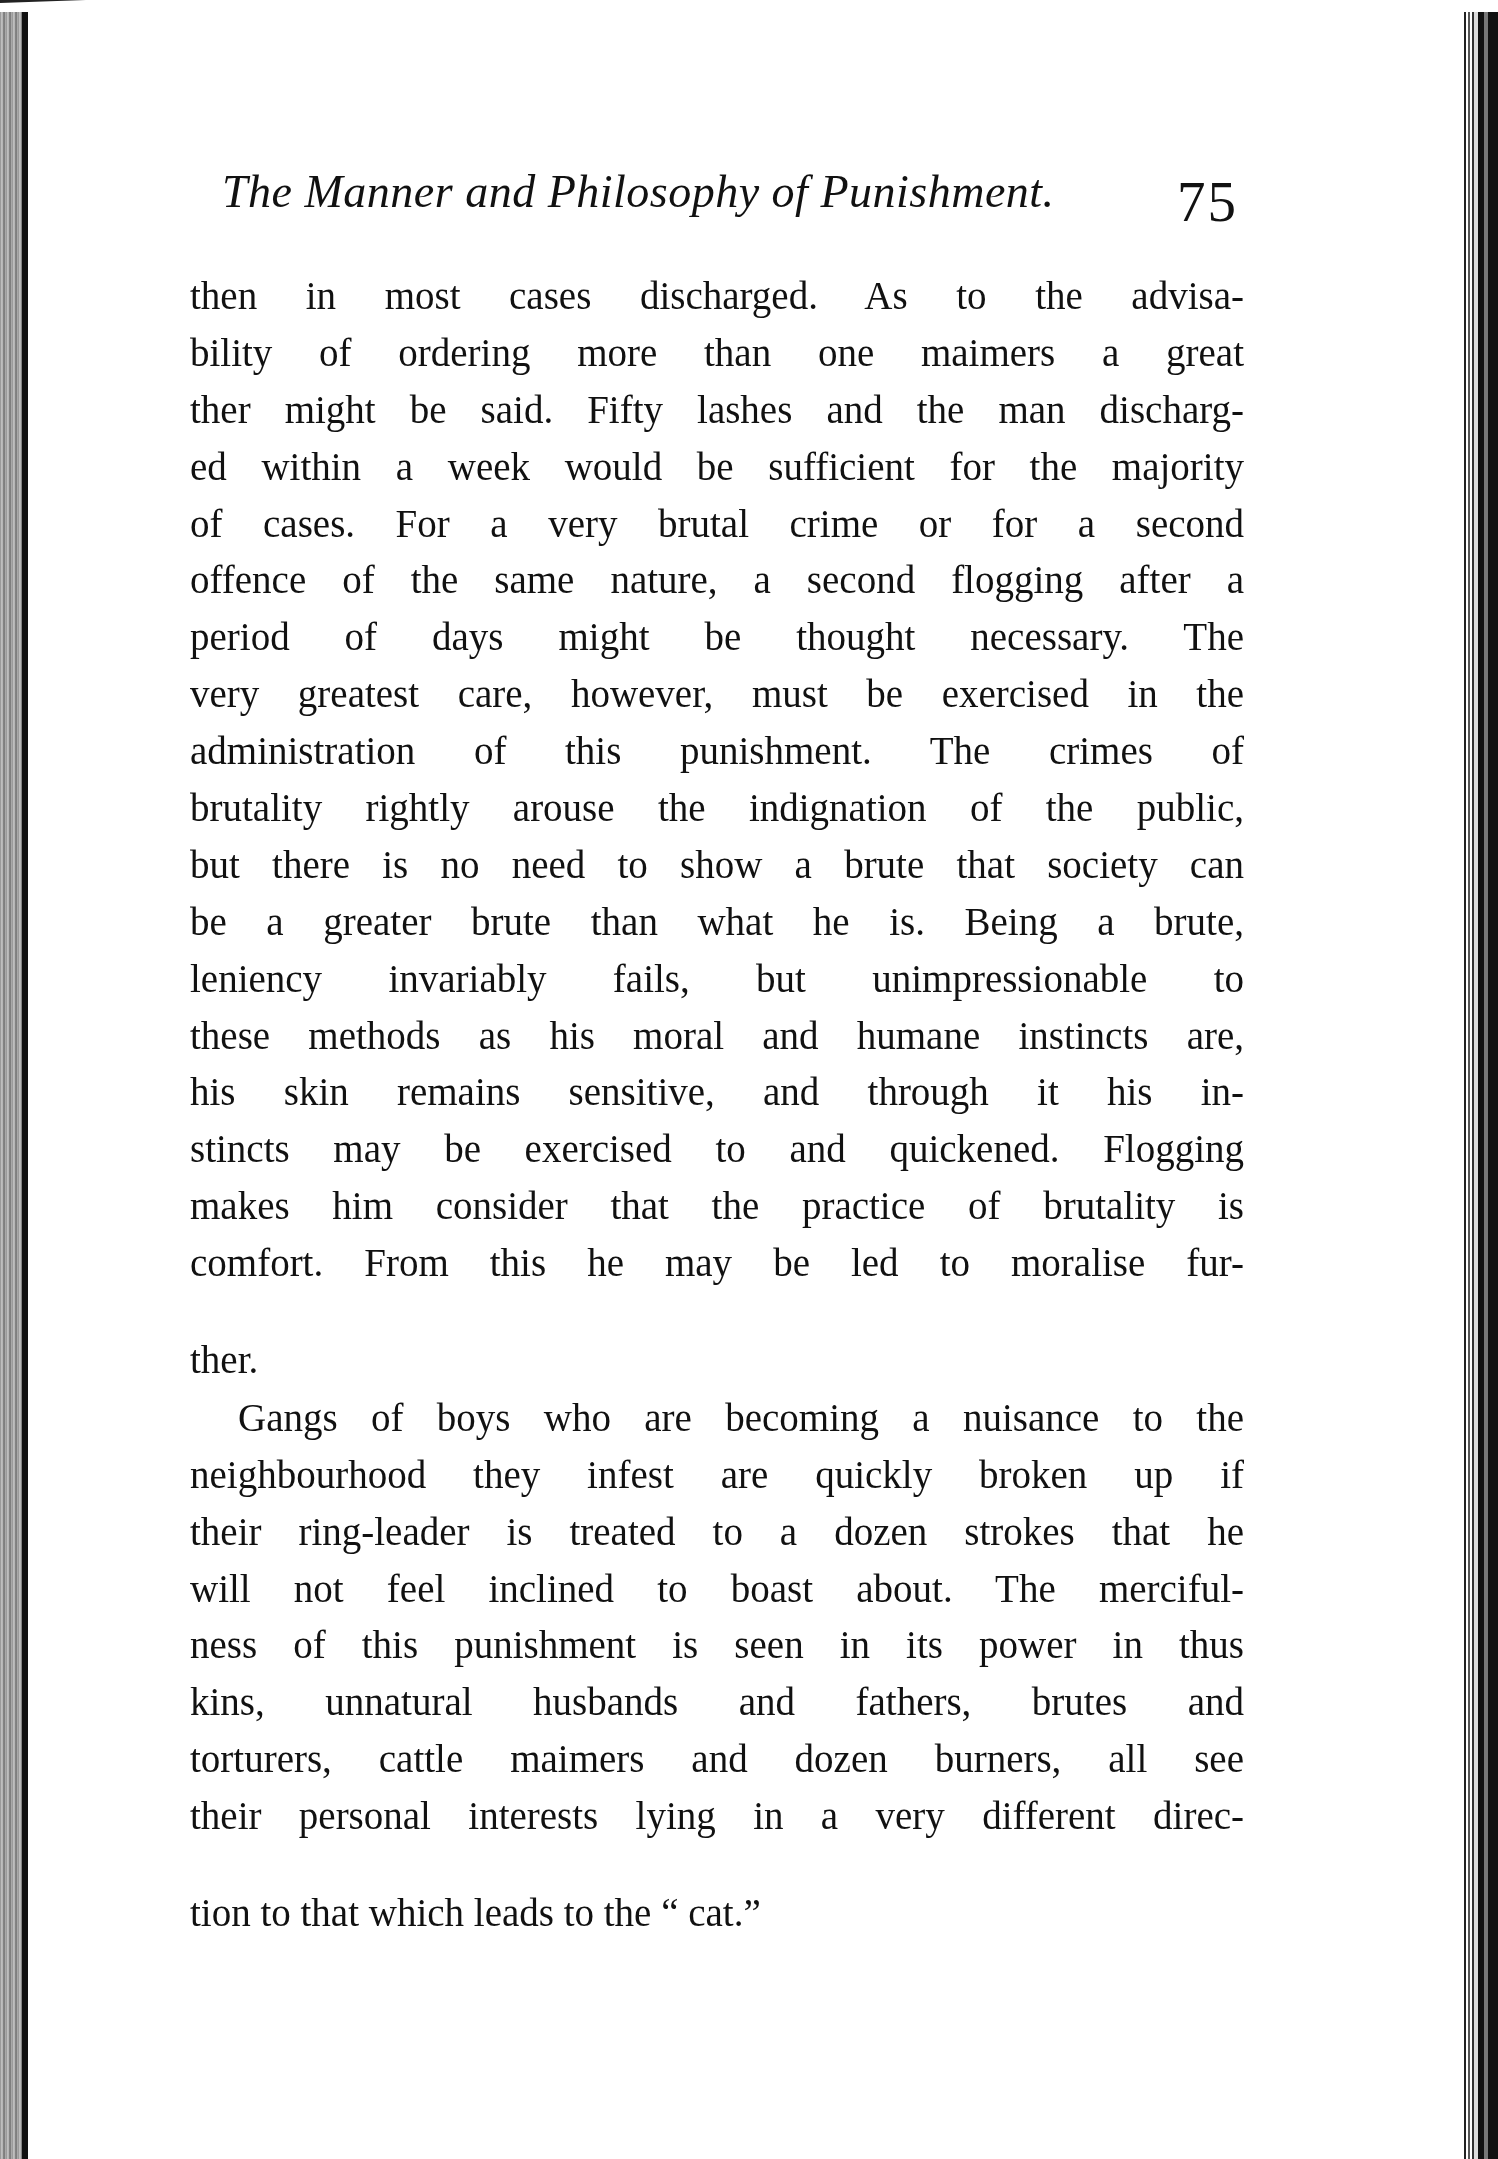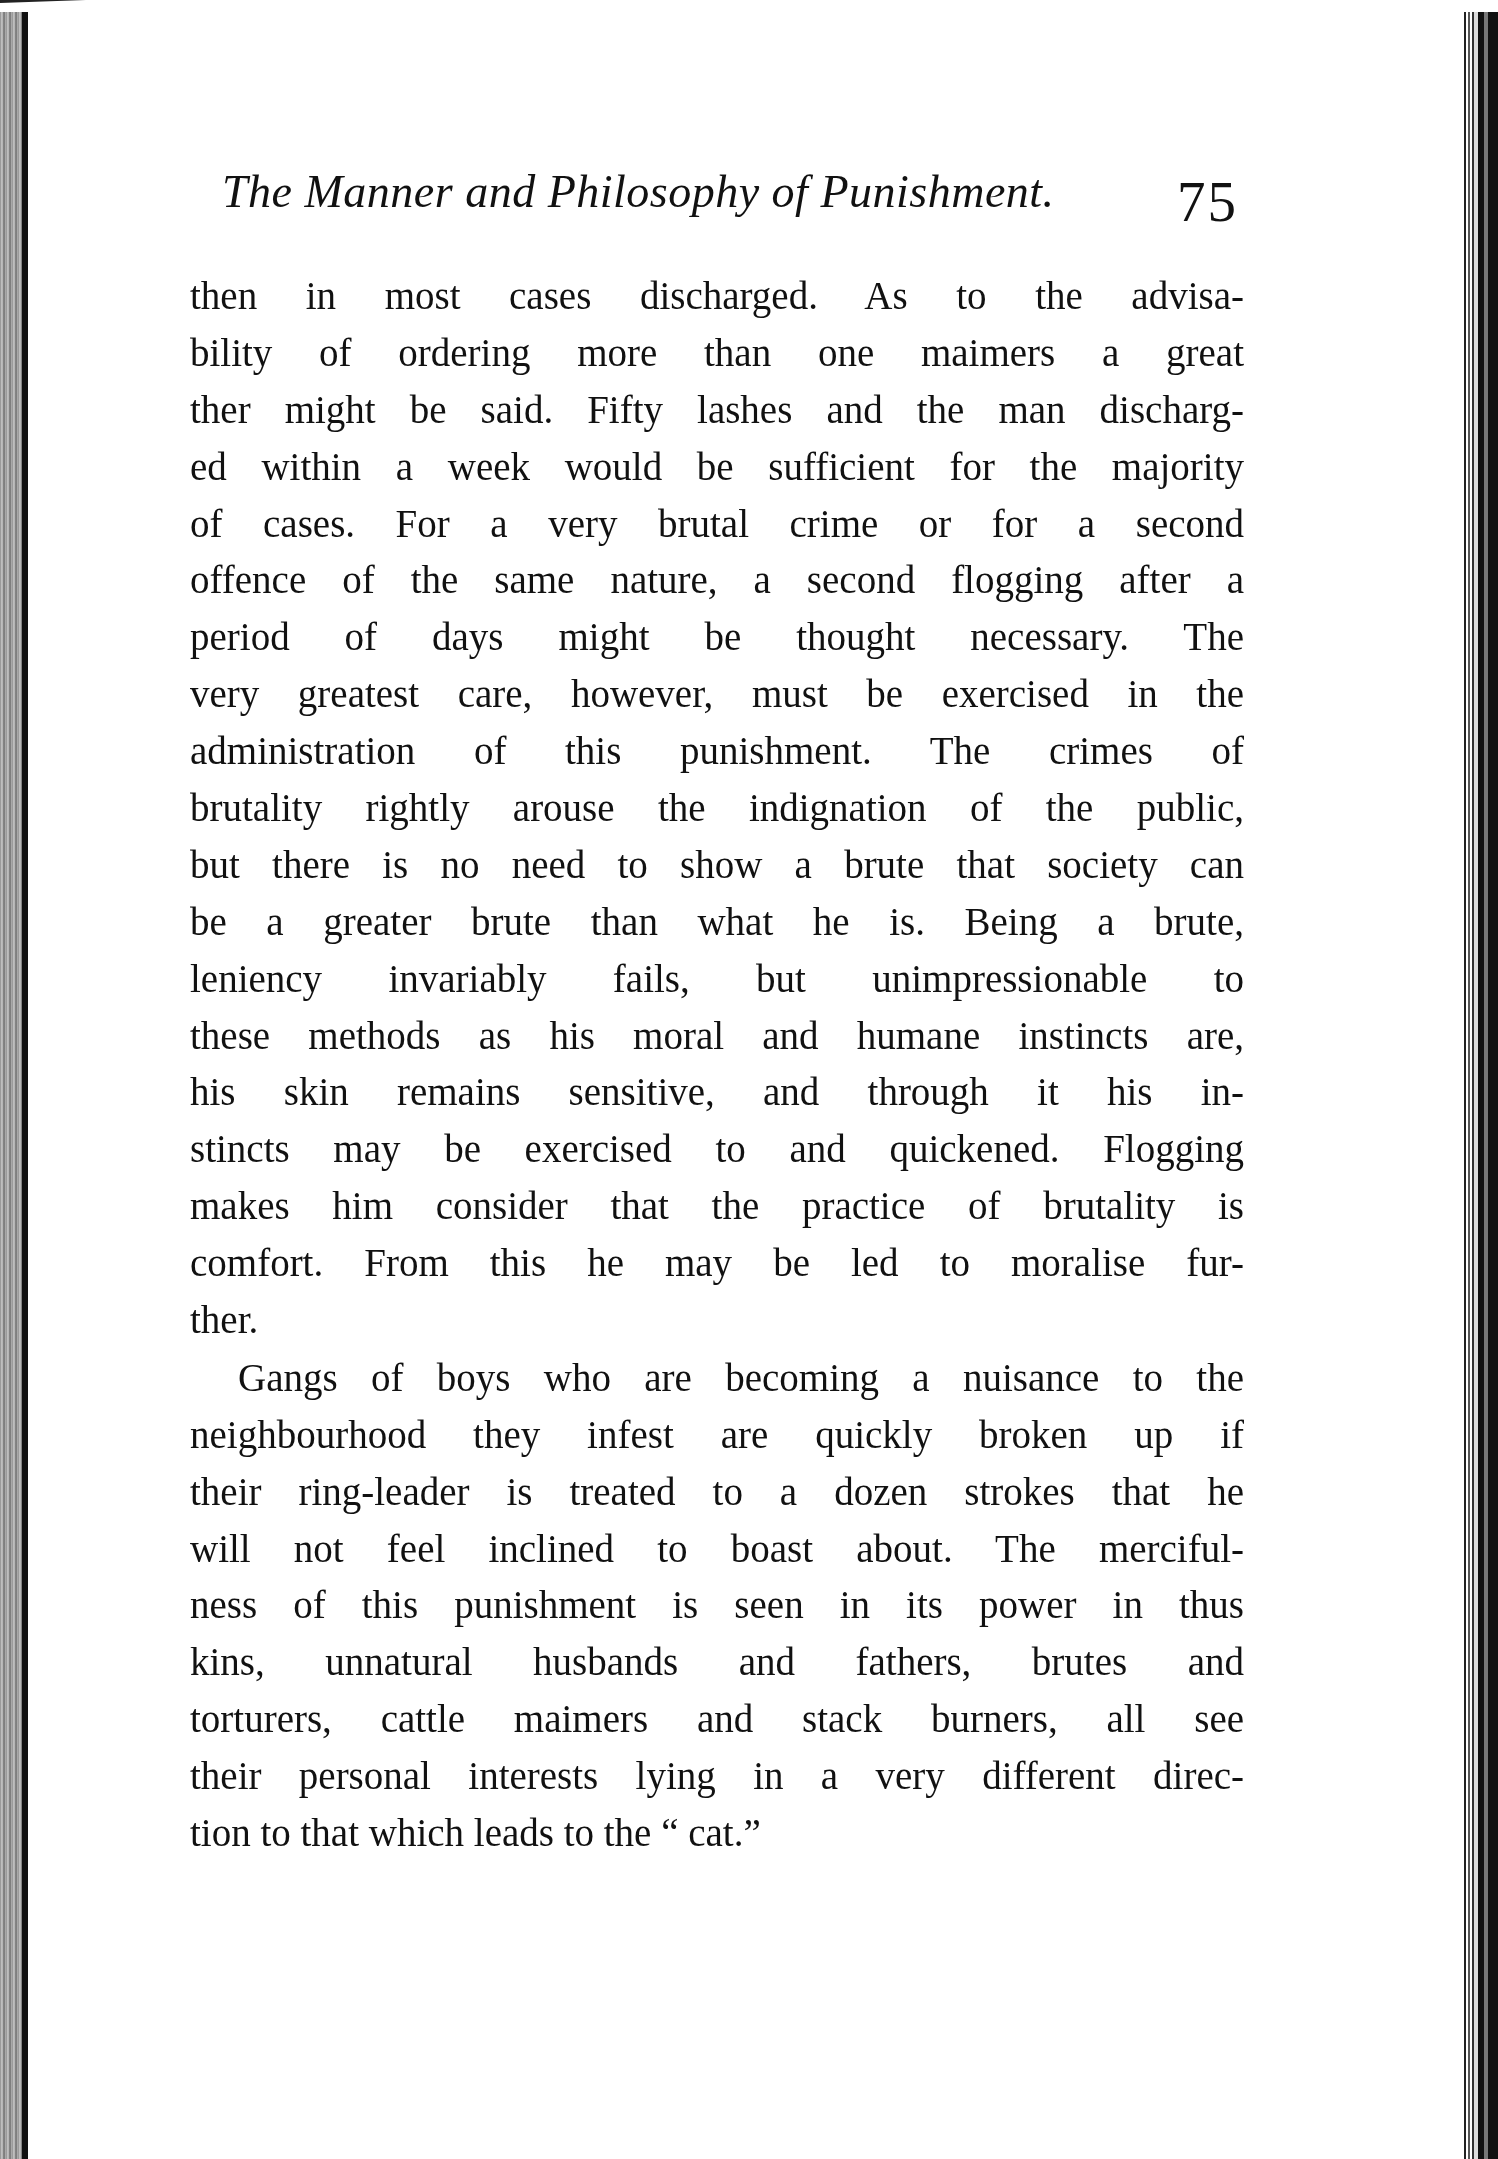--- a/index.html
+++ b/index.html
@@ -42,21 +42,21 @@
   }
   .body-text {
     position: absolute; left: 190px; top: 268px; width: 1054px;
   }
   .line {
     height: 56.9px; line-height: 56.9px;
     font-size: 39px;
     text-align: justify; text-align-last: justify;
     white-space: nowrap; overflow: visible;
   }
-  .line.last { text-align-last: left; }
+  .line.last { text-align-last: left; margin-top: 40px; }
   .line.indent { padding-left: 48px; }
   .para-gap { height: 1px; }
 </style>
 </head>
 <body>
 
 <div class="binding-left"></div>
 <div class="corner-fold"></div>
 <div class="binding-right"></div>
 
@@ -88,17 +88,17 @@
     <div class="line last">ther.</div>
   </div>
   <div class="para-gap"></div>
   <div>
     <div class="line indent">Gangs of boys who are becoming a nuisance to the</div>
     <div class="line">neighbourhood they infest are quickly broken up if</div>
     <div class="line">their ring-leader is treated to a dozen strokes that he</div>
     <div class="line">will not feel inclined to boast about. The merciful-</div>
     <div class="line">ness of this punishment is seen in its power in thus</div>
     <div class="line">kins, unnatural husbands and fathers, brutes and</div>
-    <div class="line">torturers, cattle maimers and stack burners, all see</div>
+    <div class="line">torturers, cattle maimers and dozen burners, all see</div>
     <div class="line">their personal interests lying in a very different direc-</div>
     <div class="line last">tion to that which leads to the “ cat.”</div>
   </div>
 </div>
 
 </body></html>

